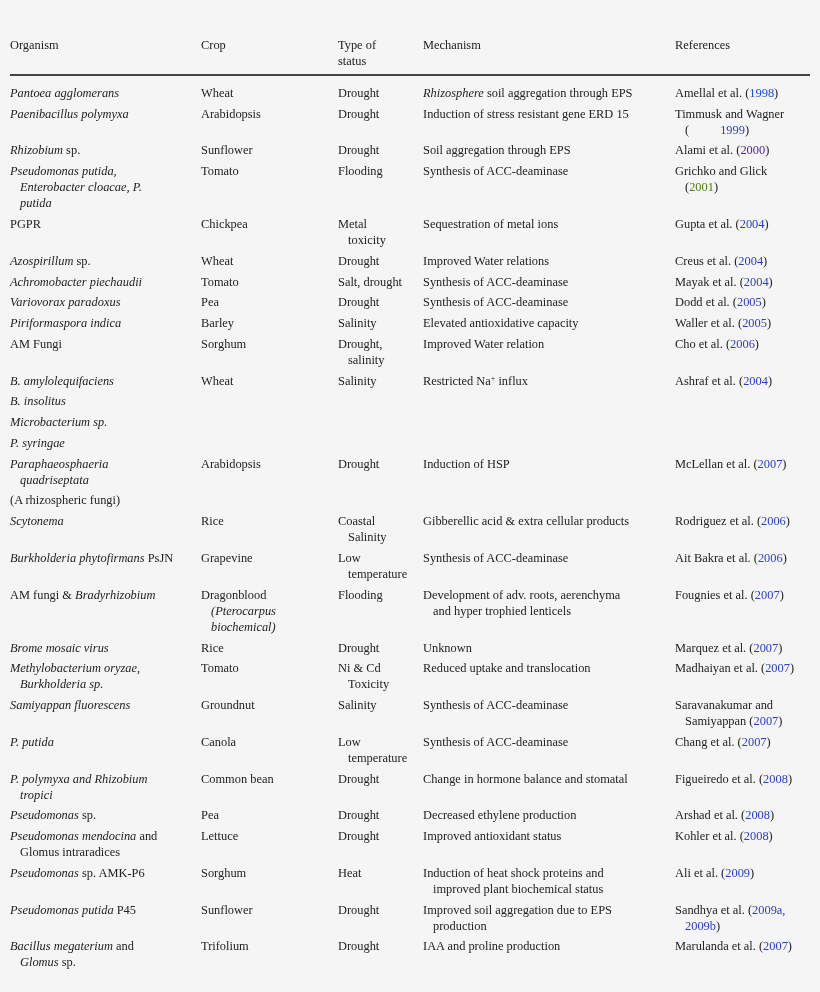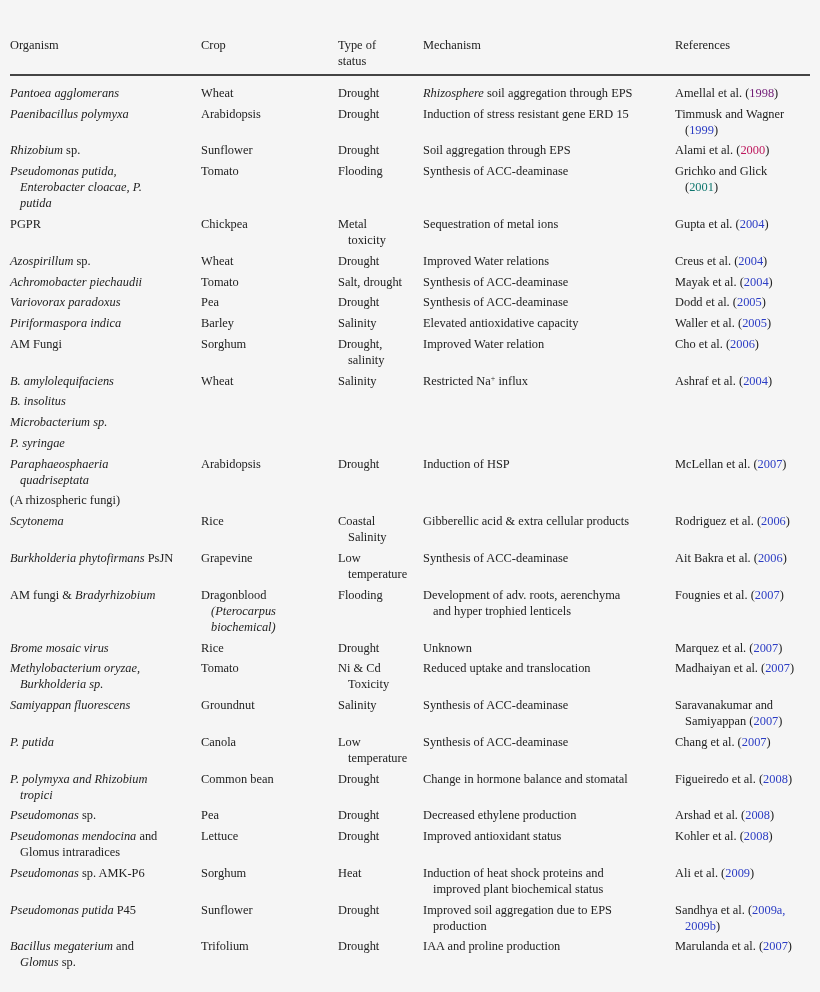--- a/index.html
+++ b/index.html
@@ -48,76 +48,76 @@
         <div class="cell c-crop">
           <span class="ln">Wheat</span>
         </div>
         <div class="cell c-stress">
           <span class="ln">Drought</span>
         </div>
         <div class="cell c-mech">
           <span class="ln"><span class="it">Rhizosphere</span><span> soil aggregation through EPS</span></span>
         </div>
         <div class="cell c-ref">
-          <span class="ln"><span>Amellal et al. (</span><span class="yr" style="color: #701a75;">1998</span><span>)</span></span>
+          <span class="ln"><span>Amellal et al. (</span><span class="yr" style="color: #1d4ed8;">1998</span><span>)</span></span>
         </div>
       </div>
       <div class="row" style="top: 106px;">
         <div class="cell c-org">
           <span class="ln"><span class="it">Paenibacillus polymyxa</span></span>
         </div>
         <div class="cell c-crop">
           <span class="ln">Arabidopsis</span>
         </div>
         <div class="cell c-stress">
           <span class="ln">Drought</span>
         </div>
         <div class="cell c-mech">
           <span class="ln"><span>Induction of stress resistant gene ERD 15</span></span>
         </div>
         <div class="cell c-ref">
           <span class="ln"><span>Timmusk and Wagner</span></span>
-          <span class="ln ind"><span>(</span><span class="yr" style="color: rgb(43, 60, 196);">1999</span><span>)</span></span>
+          <span class="ln ind"><span>(</span><span class="yr" style="color: rgb(43, 60, 196); margin-left: 31px;">1999</span><span>)</span></span>
         </div>
       </div>
       <div class="row" style="top: 142px;">
         <div class="cell c-org">
           <span class="ln"><span class="it">Rhizobium</span><span> sp.</span></span>
         </div>
         <div class="cell c-crop">
           <span class="ln">Sunflower</span>
         </div>
         <div class="cell c-stress">
           <span class="ln">Drought</span>
         </div>
         <div class="cell c-mech">
           <span class="ln"><span>Soil aggregation through EPS</span></span>
         </div>
         <div class="cell c-ref">
-          <span class="ln"><span>Alami et al. (</span><span class="yr" style="color: #be185d;">2000</span><span>)</span></span>
+          <span class="ln"><span>Alami et al. (</span><span class="yr" style="color: #4c1d95;">2000</span><span>)</span></span>
         </div>
       </div>
       <div class="row" style="top: 163px;">
         <div class="cell c-org">
           <span class="ln"><span class="it">Pseudomonas putida,</span></span>
           <span class="ln ind"><span class="it">Enterobacter cloacae, P.</span></span>
           <span class="ln ind"><span class="it">putida</span></span>
         </div>
         <div class="cell c-crop">
           <span class="ln">Tomato</span>
         </div>
         <div class="cell c-stress">
           <span class="ln">Flooding</span>
         </div>
         <div class="cell c-mech">
           <span class="ln"><span>Synthesis of ACC-deaminase</span></span>
         </div>
         <div class="cell c-ref">
           <span class="ln"><span>Grichko and Glick</span></span>
-          <span class="ln ind"><span>(</span><span class="yr" style="color: #0f766e;">2001</span><span>)</span></span>
+          <span class="ln ind"><span>(</span><span class="yr" style="color: #4d7c0f;">2001</span><span>)</span></span>
         </div>
       </div>
       <div class="row" style="top: 216px;">
         <div class="cell c-org">
           <span class="ln"><span>PGPR</span></span>
         </div>
         <div class="cell c-crop">
           <span class="ln">Chickpea</span>
         </div>
         <div class="cell c-stress">

